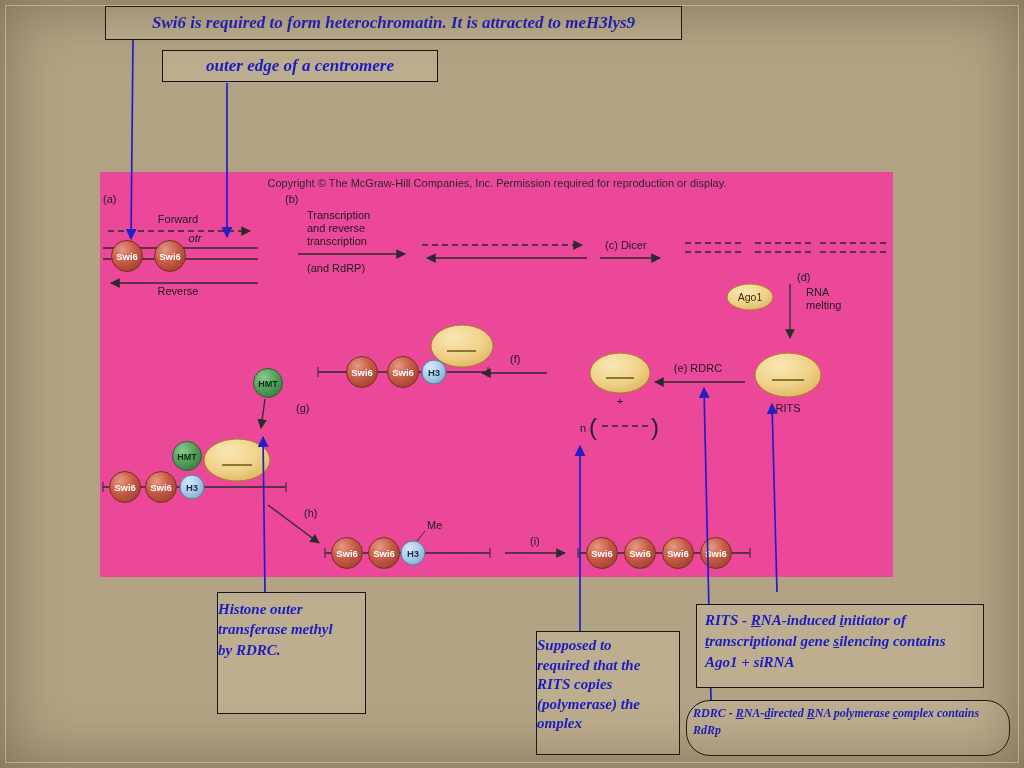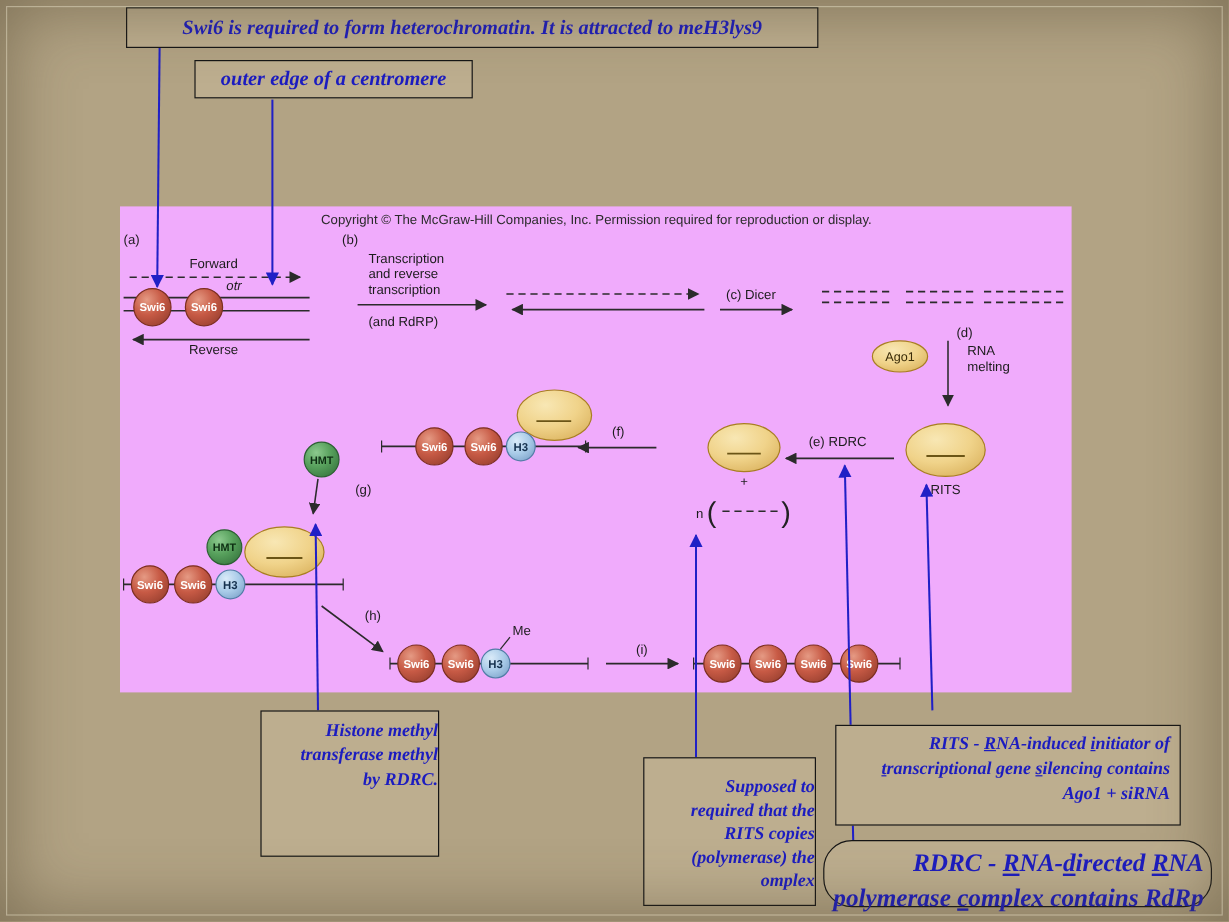--- a/index.html
+++ b/index.html
@@ -9,37 +9,37 @@
     font-family:"Liberation Serif", serif;
   }
   .slide { position:absolute; inset:0; }
   .slide::before { content:""; position:absolute; inset:0; pointer-events:none; z-index:50;
     box-shadow: inset 0 0 55px 8px rgba(72,60,38,.45); }
   .slide::after { content:""; position:absolute; inset:5px; pointer-events:none; z-index:50;
     border:1px solid rgba(238,230,206,.45); }
 
   .figure {
     position:absolute; left:100px; top:172px; width:793px; height:405px;
-    background:#f0abfc; z-index:1;
+    background:#ec4899; z-index:1;
   }
   .arrows { position:absolute; left:0; top:0; width:1024px; height:768px; z-index:2; pointer-events:none; }
 
   .callout {
     position:absolute; z-index:3; box-sizing:border-box;
     background:#bdae8f; border:1.6px solid #161616;
     color:#1c1cc0; font-style:italic; font-weight:600;
-    text-align:right;
+    text-align:left;
   }
   .vcenter { display:flex; align-items:center; justify-content:center; }
   #co-swi6   { left:105px; top:6px;   width:577px; height:34px; font-size:17px; }
-  #co-otr    { left:162px; top:50px;  width:232px; height:32px; font-size:17px; }
+  #co-otr    { left:162px; top:50px;  width:276px; height:32px; font-size:17px; }
   #co-hmt    { left:217px; top:592px; width:149px; height:122px; font-size:15px; line-height:1.35; padding-top:6px; }
-  #co-supposed { left:536px; top:631px; width:144px; height:124px; font-size:15px; line-height:1.3; padding-top:15px;font-style:italic; }
+  #co-supposed { left:536px; top:631px; width:144px; height:124px; font-size:15px; line-height:1.3; padding-top:4px;font-style:italic; }
   #co-rits   { left:696px; top:592px; width:288px; height:84px; font-size:15px; line-height:1.4; padding:5px 8px;margin-top:12px; }
-  #co-rdrc   { left:686px; top:700px; width:324px; height:56px; font-size:21px; line-height:1.4; padding:4px 6px;border-radius:24px; }
+  #co-rdrc   { left:686px; top:700px; width:324px; height:56px; font-size:12px; line-height:1.4; padding:4px 6px;border-radius:24px; }
   .u { text-decoration:underline; }
 
   
   .lbl  { font:11px "Liberation Sans", sans-serif; fill:#1c1c1c; }
   .cpy  { font:11px "Liberation Sans", sans-serif; fill:#2a2a2a; }
   .it   { font-style:italic; }
   .mid  { text-anchor:middle; }
   .ln   { stroke:#2b2b2b; stroke-width:1.3; fill:none; }
   .dash { stroke:#2b2b2b; stroke-width:1.3; stroke-dasharray:6 4; fill:none; }
   .thin { stroke:#2b2b2b; stroke-width:1; fill:none; }
@@ -227,21 +227,21 @@
 
   <div class="callout vcenter" id="co-swi6">
     <span>Swi6 is required to form heterochromatin. It is attracted to meH3lys9</span>
   </div>
 
   <div class="callout vcenter" id="co-otr">
     <span>outer edge of a centromere</span>
   </div>
 
   <div class="callout" id="co-hmt">
-    <div>Histone methyl</div>
+    <div>Histone outer</div>
     <div>transferase methyl</div>
     <div>by RDRC.</div>
   </div>
 
   <div class="callout" id="co-supposed">
     <div>Supposed to</div>
     <div>required that the</div>
     <div>RITS copies</div>
     <div>(polymerase) the</div>
     <div>omplex</div>

